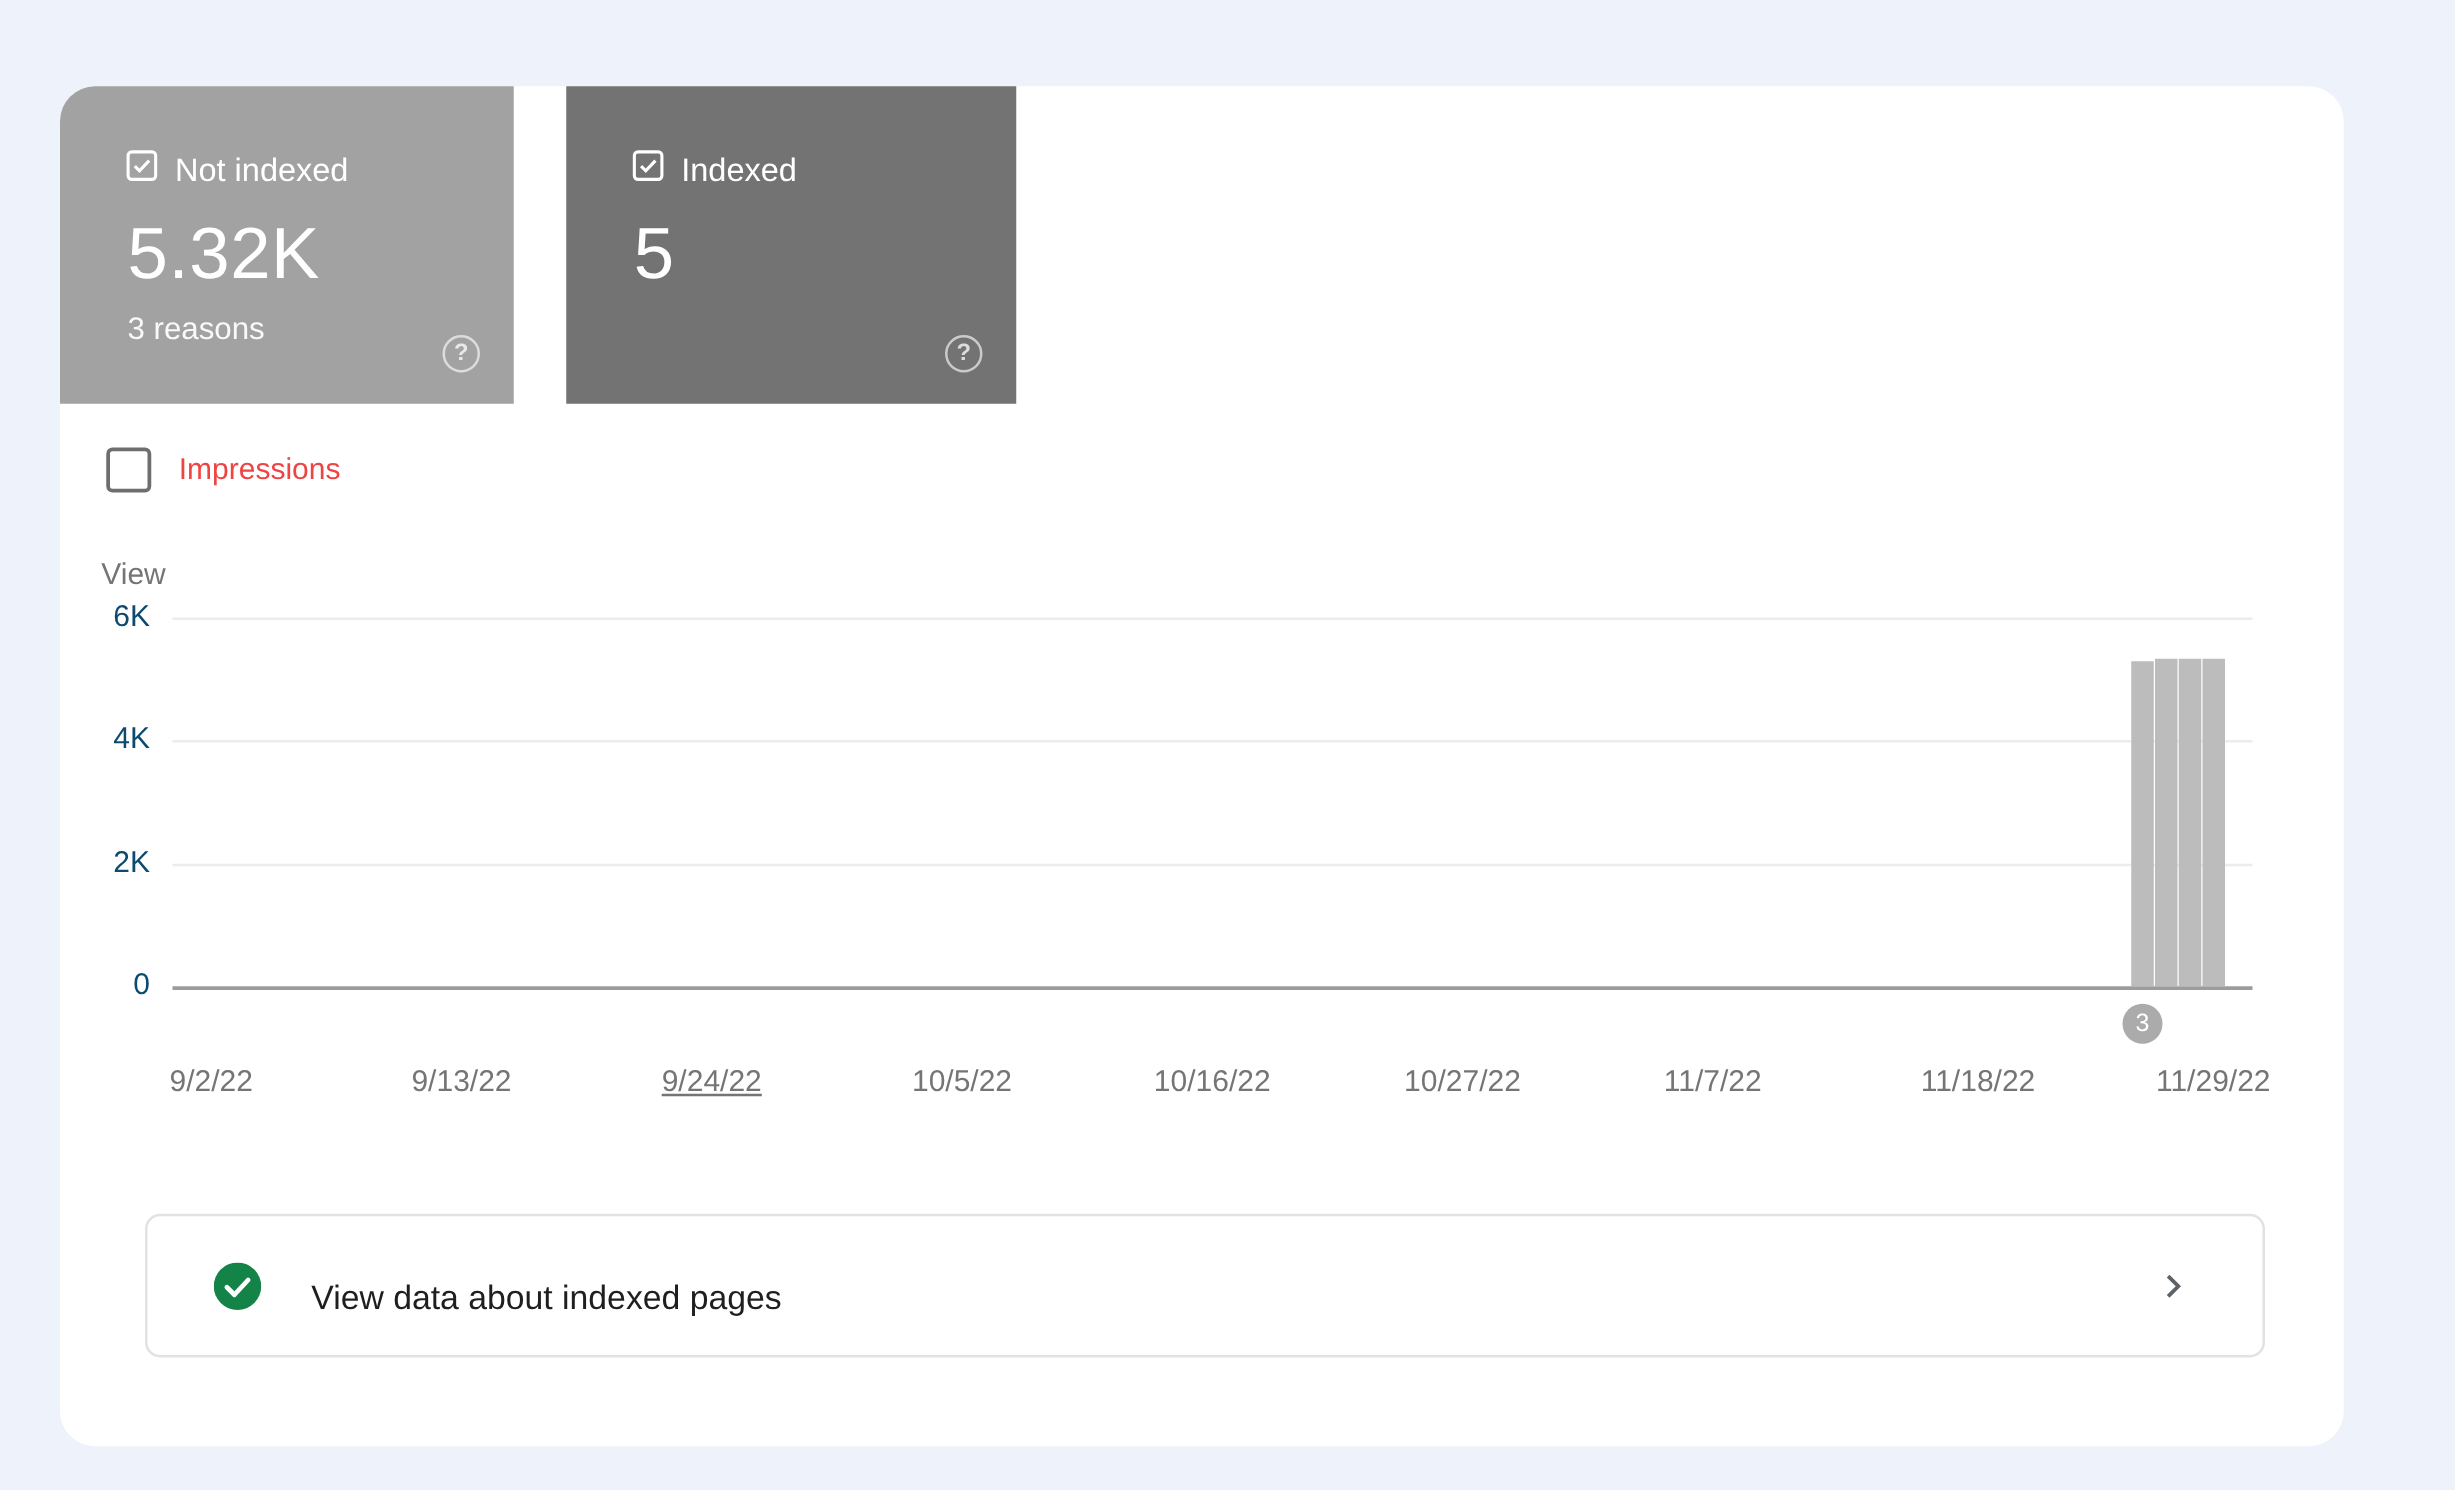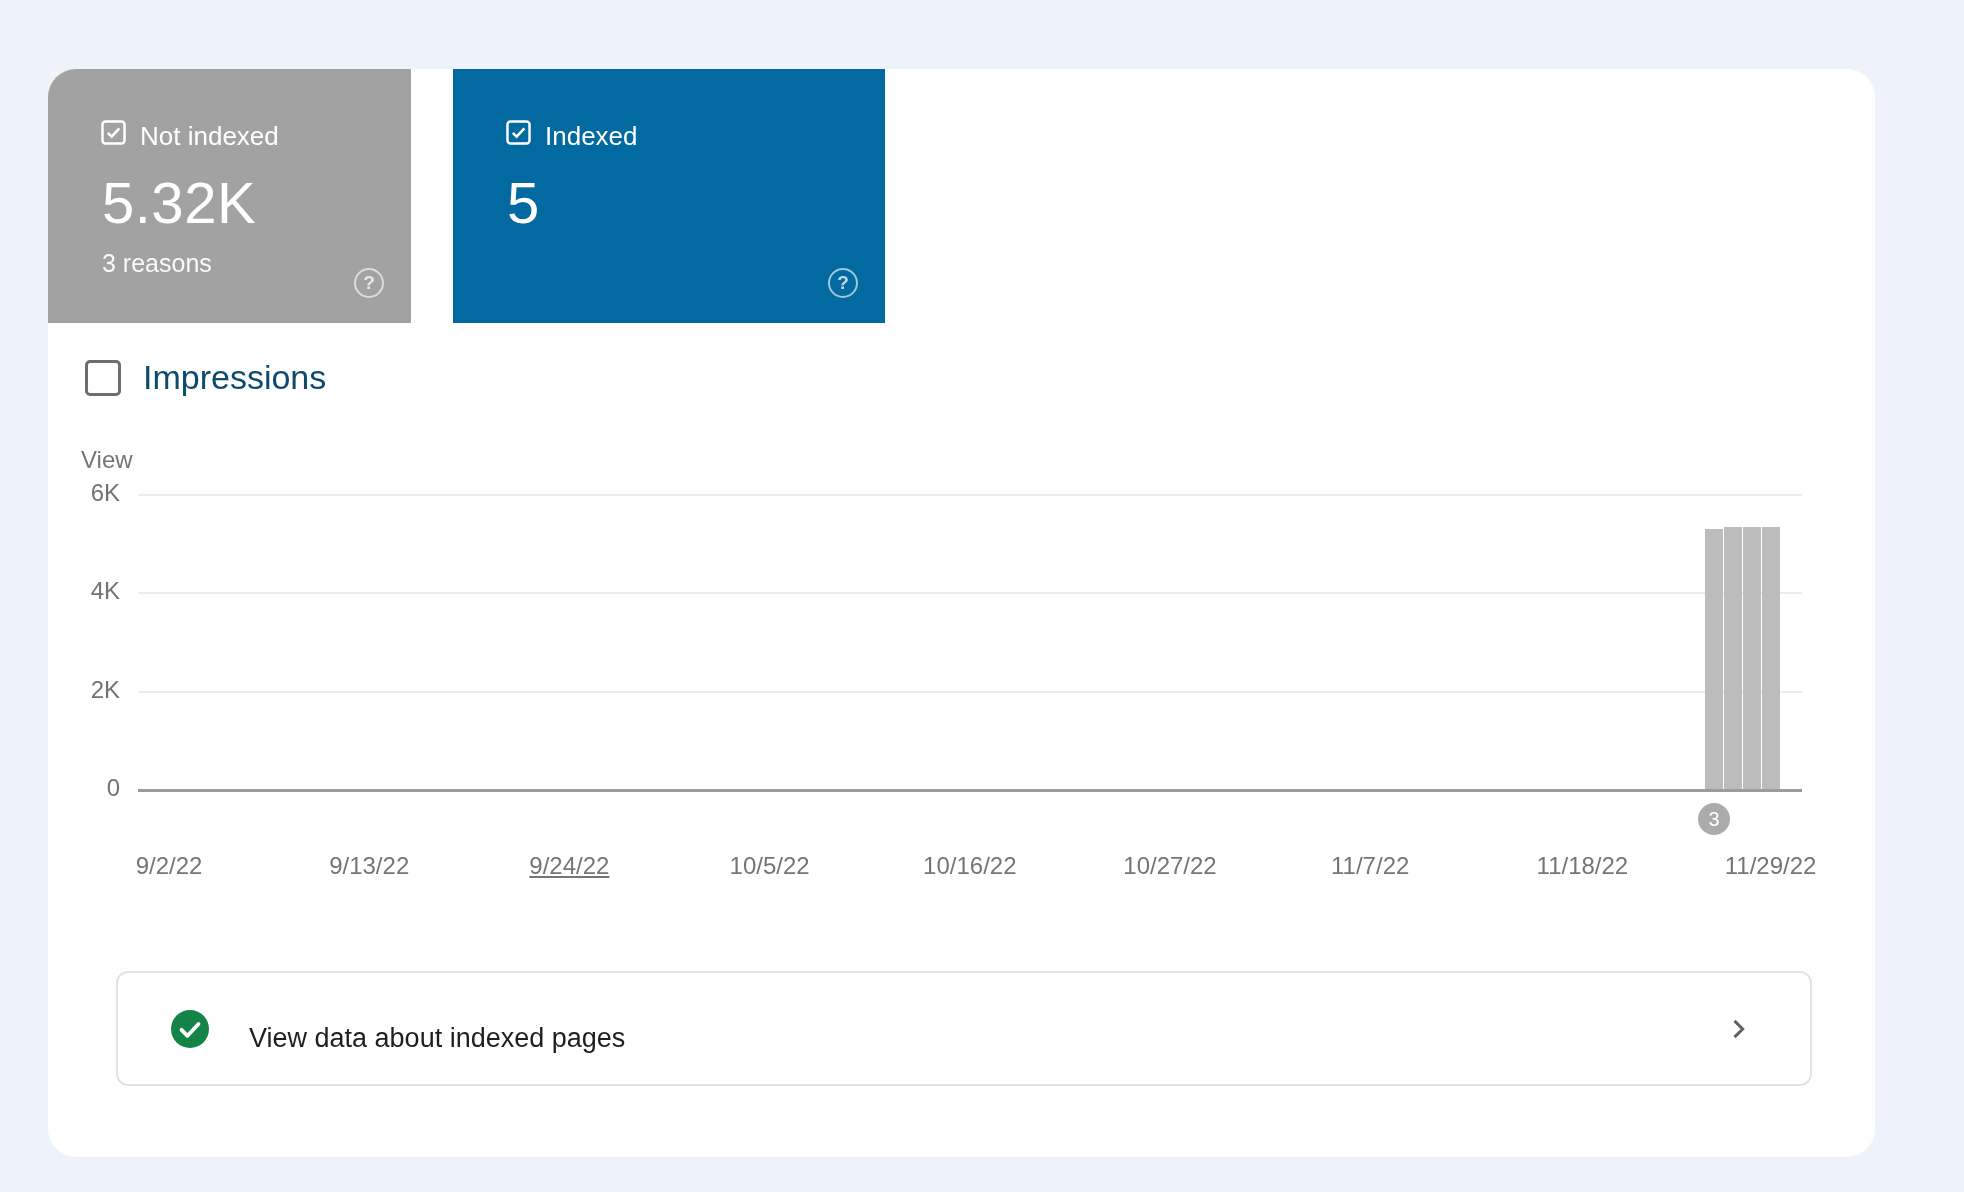--- a/index.html
+++ b/index.html
@@ -10,41 +10,41 @@
     -webkit-font-smoothing:antialiased;
   }
   .card{
     position:absolute;left:48px;top:69px;width:1827px;height:1088px;
     background:#ffffff;border-radius:28px;
   }
   
   .tiles{position:absolute;left:0;top:0;display:flex;gap:42px;}
   .tile{height:254px;position:relative;color:#ffffff;cursor:pointer;}
   .tile-gray{width:363px;background:#a2a2a2;border-radius:28px 0 0 0;}
-  .tile-green{width:432px;background:#0369a1;}
+  .tile-green{width:360px;background:#737373;}
   .tile-head{position:absolute;left:52px;top:50px;display:flex;align-items:center;gap:13px;font-size:26px;}
   .tile-value{position:absolute;left:54px;top:100px;font-size:58px;font-weight:400;letter-spacing:.5px;}
   .tile-sub{position:absolute;left:54px;top:180px;font-size:25px;color:rgba(255,255,255,.93);}
   .help{
     position:absolute;right:27px;bottom:25px;width:30px;height:30px;box-sizing:border-box;
     border:2.5px solid rgba(255,255,255,.62);border-radius:50%;
     display:flex;align-items:center;justify-content:center;
     font-size:19px;font-weight:700;color:rgba(255,255,255,.75);cursor:pointer;
   }
   
   .impressions{position:absolute;left:37px;top:289px;display:flex;align-items:center;gap:22px;}
   .cb{width:30px;height:30px;border:3px solid #6e6e6e;border-radius:5px;background:#fff;cursor:pointer;}
-  .impressions-label{font-size:34px;color:#0c4a6e;}
+  .impressions-label{font-size:24px;color:#ef4444;}
   
   .pages-label{position:absolute;left:33px;top:377px;font-size:24px;color:#757575;}
   .plot{position:absolute;left:90px;top:425px;width:1664px;height:295px;}
   .gridline{position:absolute;left:0;width:100%;height:2px;background:#ececec;}
   .gridline.zero{height:3px;background:#9c9c9c;}
   .ylab{position:absolute;left:-110px;width:92px;text-align:right;transform:translateY(-52%);
-        font-size:24px;color:#737373;}
+        font-size:24px;color:#0c4a6e;}
   .xlab{position:absolute;top:358px;transform:translateX(-50%);font-size:24px;color:#757575;white-space:nowrap;}
   .bars{position:absolute;left:1567px;bottom:0;display:flex;align-items:flex-end;gap:1.5px;}
   .bar{width:17.5px;background:#bcbcbc;}
   .badge{
     position:absolute;left:1560px;top:309px;width:32px;height:32px;border-radius:50%;
     background:#ababab;color:#fff;font-size:20px;display:flex;align-items:center;justify-content:center;
     cursor:pointer;
   }
   
   .view-row{

